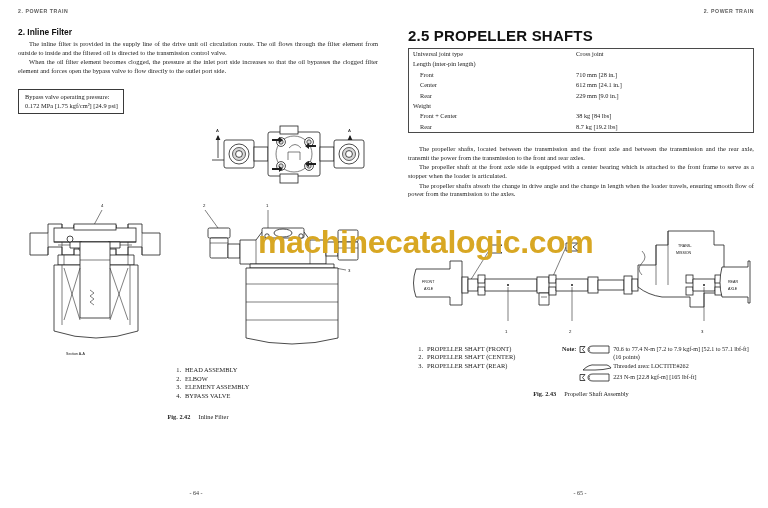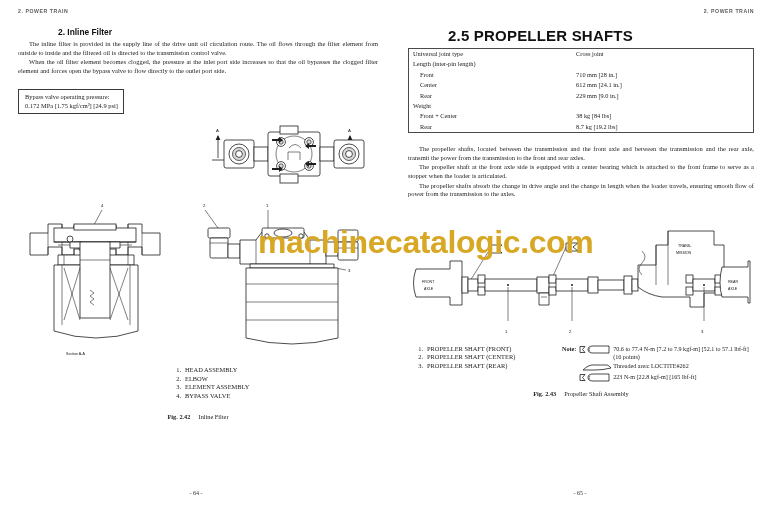--- a/index.html
+++ b/index.html
@@ -11,21 +11,21 @@
     position:relative;
   }
   .spread{position:absolute;inset:0;display:flex;}
   .page{position:relative;height:508px;box-sizing:border-box;}
   .page.left{width:392px;padding:8px 14px 0 18px;}
   .page.right{width:376px;padding:8px 14px 0 16px;}
 
   .pg-header{font-family:"Liberation Sans",sans-serif;font-size:5.2px;letter-spacing:.55px;color:#5d5d5d;font-weight:700;}
   .pg-header.right-al{text-align:right;}
 
-  .sec-title{font-family:"Liberation Sans",sans-serif;font-weight:700;font-size:8.4px;color:#111;margin-left:40px;}
+  .sec-title{font-family:"Liberation Sans",sans-serif;font-weight:700;font-size:8.4px;color:#111;}
   .sec-title.big{font-size:15px;letter-spacing:.2px;}
 
   p.body{font-size:6.5px;line-height:8.6px;text-align:justify;margin:0;text-indent:11px;color:#222;}
   p.body + p.body{margin-top:1px;}
 
   .specbox{
     border:1px solid #3a3a3a;padding:3px 5px 3px 6px;
     font-size:6.4px;line-height:8.4px;display:inline-block;
   }
 

